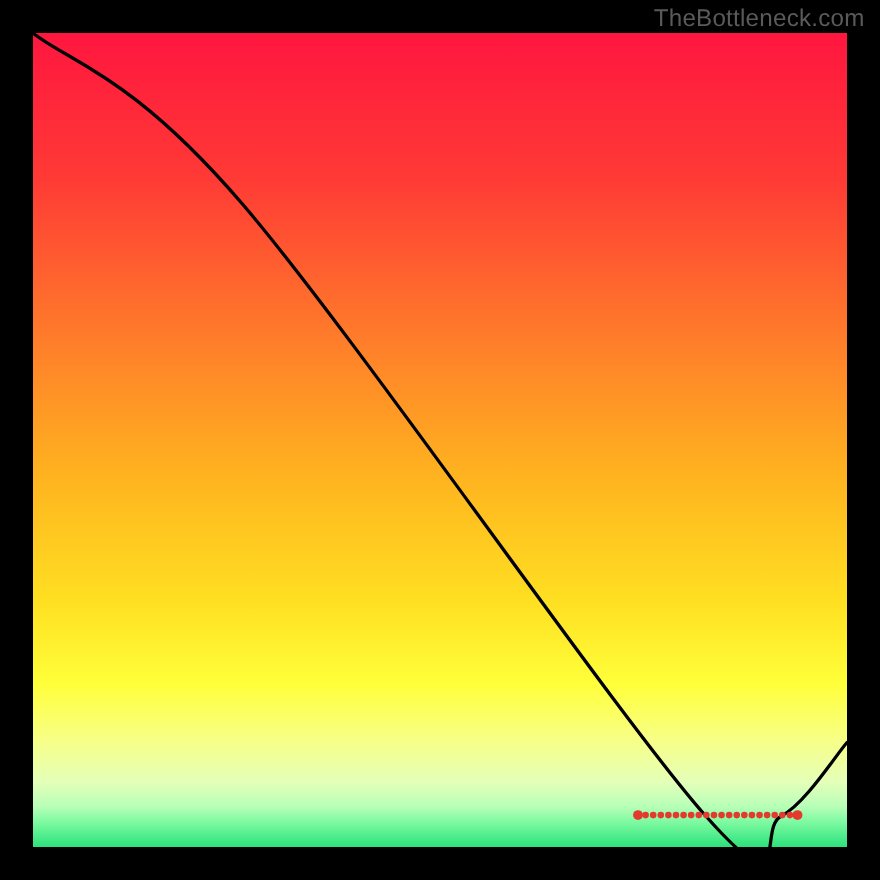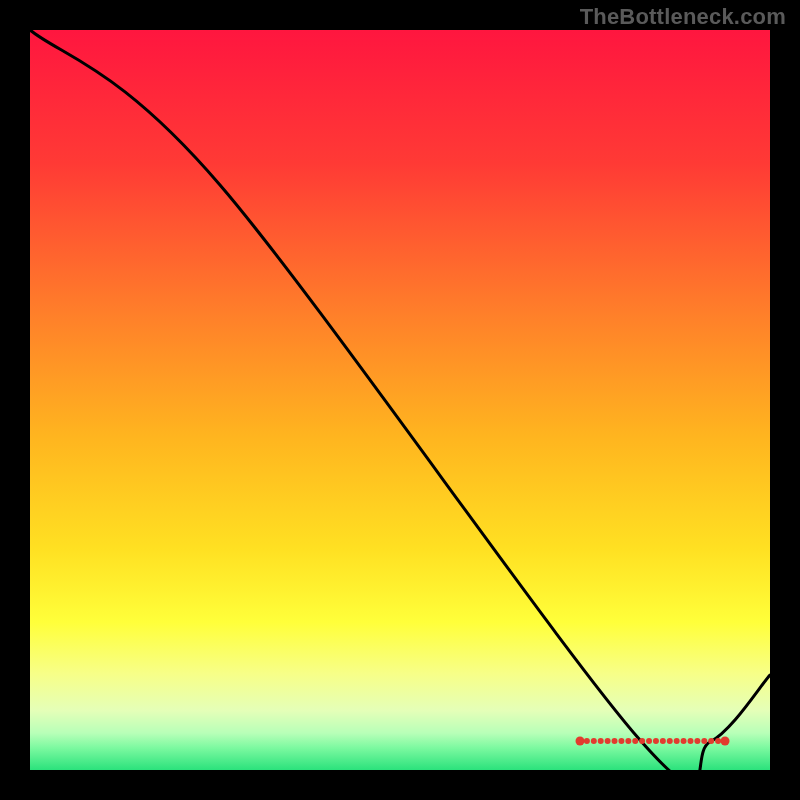--- a/index.html
+++ b/index.html
@@ -16,21 +16,21 @@
     width: 800px;
     height: 800px;
     background: #000;
   }
   .watermark {
     position: absolute;
     top: 4px;
     right: 14px;
     color: #5a5a5a;
     font-size: 22px;
-    font-weight: 700;
+    font-weight: 400;
     letter-spacing: 0.2px;
     user-select: none;
   }
   .plot {
     position: absolute;
     left: 30px;
     top: 30px;
     width: 740px;
     height: 740px;
   }

